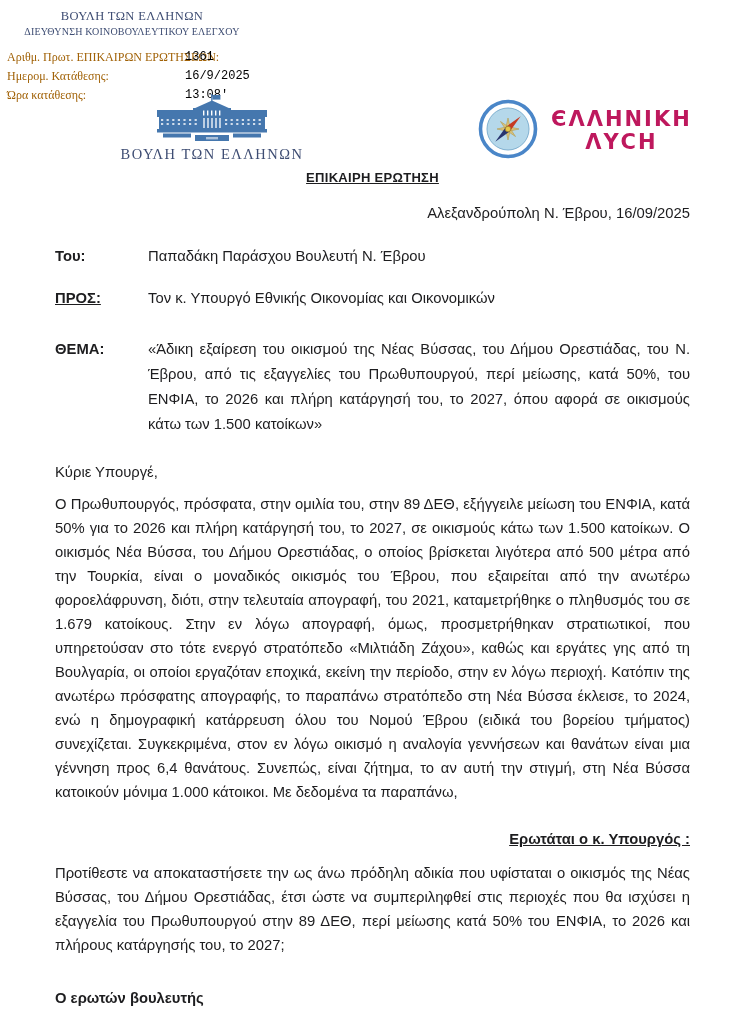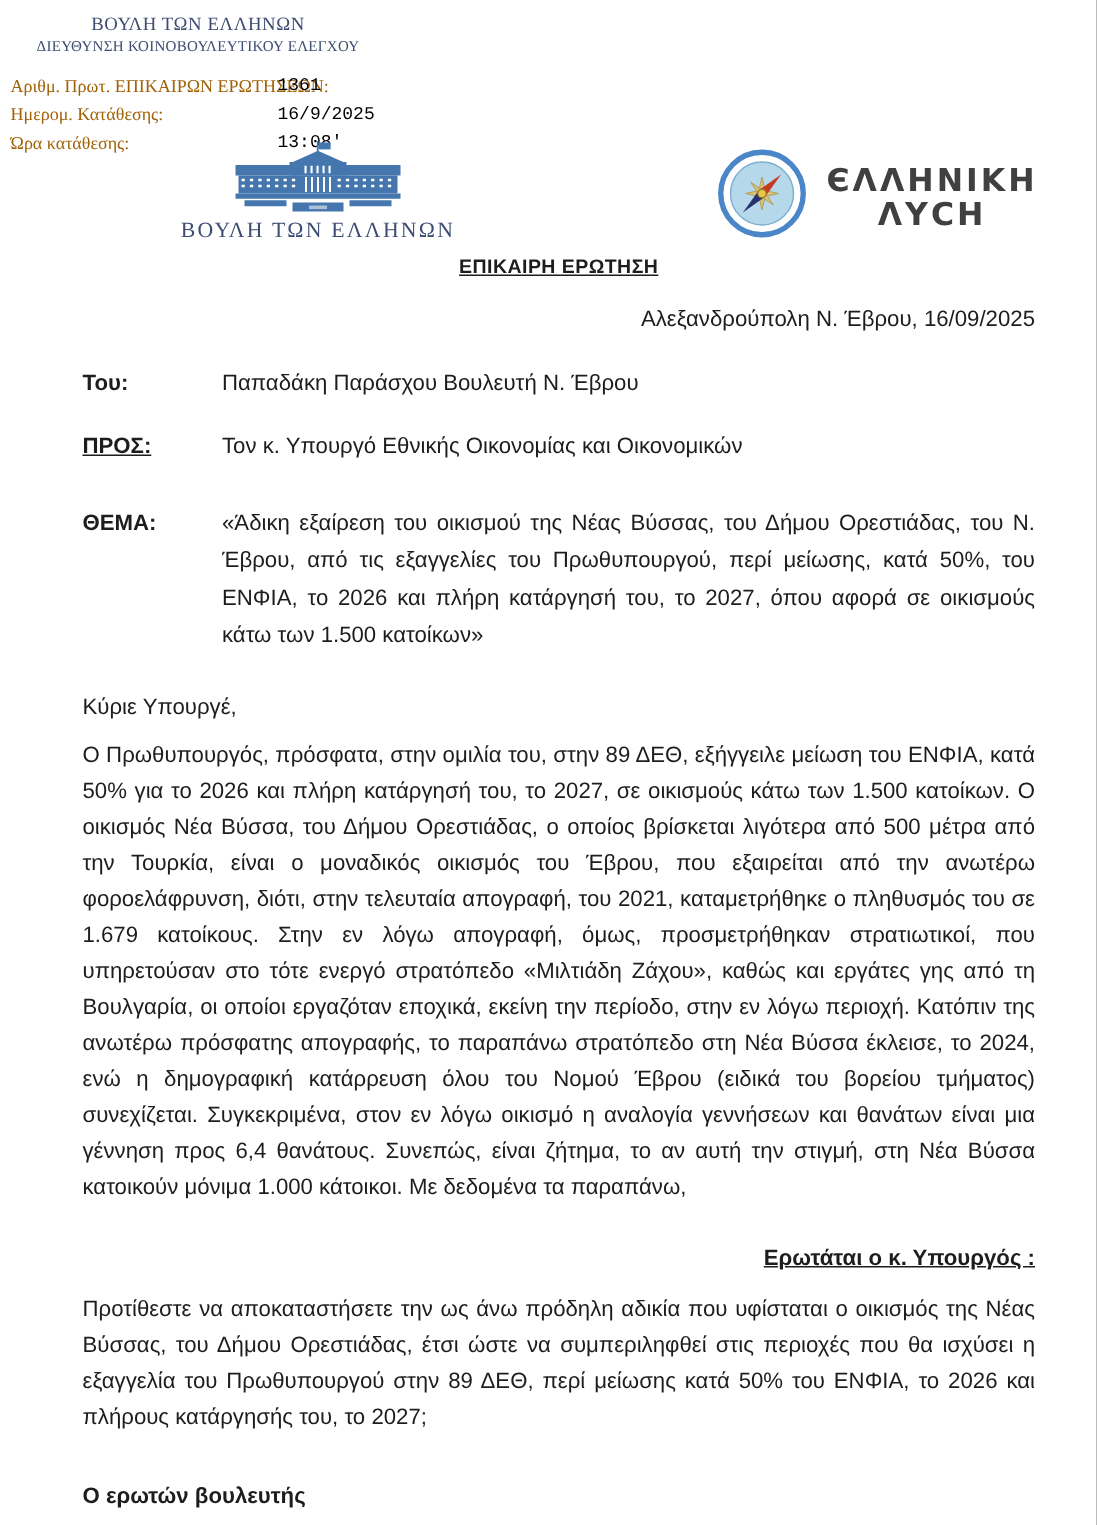--- a/index.html
+++ b/index.html
@@ -44,21 +44,21 @@
     color:#3e4d73;white-space:nowrap;
   }
   
   .party{
     position:absolute;top:98px;left:477px;
     display:flex;align-items:center;gap:12px;
   }
   .party .pname{
     text-align:center;
     font-family:"DejaVu Sans", sans-serif;
-    font-weight:bold;color:#404040;
+    font-weight:bold;color:#be185d;
     font-size:21px;line-height:23px;letter-spacing:2px;
   }
   
   .main{
     position:absolute;top:166px;left:55px;width:635px;
     font-size:14.8px;line-height:24px;
   }
   .doc-title{
     text-align:center;font-weight:bold;font-size:13px;
     text-decoration:underline;letter-spacing:.3px;

